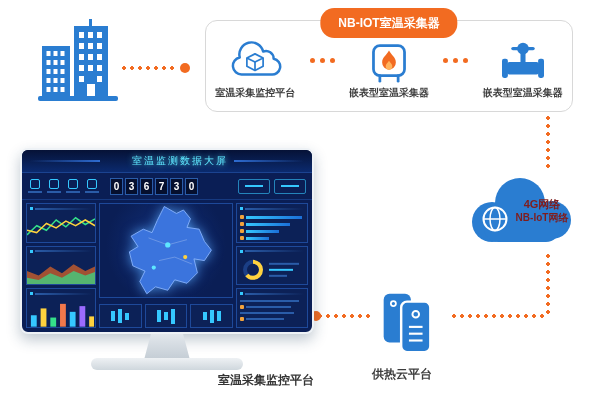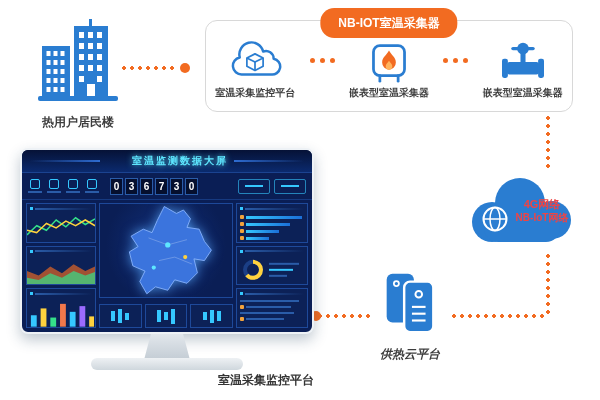--- a/index.html
+++ b/index.html
@@ -27,26 +27,26 @@
     background:#F26B21;color:#fff;font-size:12px;font-weight:bold;
     padding:8px 18px;border-radius:14px;white-space:nowrap;line-height:14px;}
   .collector{width:102px;display:flex;flex-direction:column;align-items:center;gap:3px;}
   .collector .clbl{font-size:10px;font-weight:bold;color:#3d3d3d;white-space:nowrap;}
   .edots{display:flex;gap:5px;margin-bottom:20px;}
   .edots i{width:5px;height:5px;border-radius:50%;background:#F26B21;display:block;}
 
   
   .netcloud{position:absolute;left:462px;top:170px;width:118px;height:82px;}
   .netcloud svg{position:absolute;left:0;top:0;}
-  .nettext{position:absolute;left:46px;top:27px;width:68px;text-align:center;color:#ef4444;font-weight:bold;}
+  .nettext{position:absolute;left:46px;top:27px;width:68px;text-align:center;color:#7f1d1d;font-weight:bold;}
   .nettext .l1{font-size:11px;line-height:14px;}
   .nettext .l2{font-size:10px;line-height:14px;}
 
   
-  .server{position:absolute;left:372px;top:268px;width:76px;text-align:center;font-style:italic;}
+  .server{position:absolute;left:372px;top:288px;width:76px;text-align:left;}
   .server .slbl{margin-top:4px;font-size:12px;font-weight:bold;color:#3d3d3d;white-space:nowrap;}
 
   
   .monitor{position:absolute;left:20px;top:148px;width:294px;height:244px;}
   .screen{position:absolute;left:0;top:0;width:290px;height:182px;background:#0a1e55;
     border:2px solid #eef2f6;border-radius:8px;box-shadow:0 6px 14px rgba(30,60,90,.28);
     display:flex;flex-direction:column;overflow:hidden;box-sizing:content-box;}
   .stand{position:absolute;left:50%;top:186px;transform:translateX(-50%);width:46px;height:26px;
     background:linear-gradient(180deg,#e2e7ec,#c3ccd4);
     -webkit-clip-path:polygon(15% 0,85% 0,100% 100%,0 100%);clip-path:polygon(15% 0,85% 0,100% 100%,0 100%);}
@@ -55,21 +55,21 @@
   .mlbl{position:absolute;left:0;top:224px;width:100%;text-align:right;
     font-size:12px;font-weight:bold;color:#333;}
 
   
   .dash-header{height:22px;flex:0 0 22px;position:relative;display:flex;align-items:center;justify-content:center;
     background:linear-gradient(180deg,#061236,#0b2a6e);border-bottom:1px solid #1b4390;}
   .dash-header:before,.dash-header:after{content:"";position:absolute;top:10px;height:2px;width:70px;
     background:linear-gradient(90deg,transparent,#2e6cd2);}
   .dash-header:before{left:8px;}
   .dash-header:after{right:8px;transform:scaleX(-1);}
-  .dash-title{color:#5ee7ff;font-size:10px;font-weight:bold;letter-spacing:2px;
+  .dash-title{color:#5ee7ff;font-size:10px;font-weight:normal;letter-spacing:2px;
     text-shadow:0 0 6px rgba(94,231,255,.9);white-space:nowrap;padding-left:26px;}
   .dash-stats{height:26px;flex:0 0 26px;display:flex;align-items:center;gap:5px;padding:0 6px;
     border-bottom:1px solid rgba(46,108,210,.35);}
   .mini-stat{display:flex;flex-direction:column;align-items:center;gap:2px;}
   .mini-ico{width:8px;height:8px;border:1px solid #35c8ff;border-radius:2px;}
   .mini-bar{width:14px;height:2px;background:#2a5ca8;}
   .counter{display:flex;gap:2px;margin-left:6px;}
   .digit{width:11px;height:15px;background:#050f2e;border:1px solid #2a5ca8;color:#ffffff;
     font-size:10px;font-weight:bold;display:flex;align-items:center;justify-content:center;}
   .chips{flex:1;display:flex;gap:4px;justify-content:flex-end;}
@@ -138,21 +138,20 @@
           <rect x="52" y="36" width="5" height="6"></rect>
           <rect x="61" y="36" width="5" height="6"></rect>
         <rect x="43" y="47" width="5" height="6"></rect>
           <rect x="52" y="47" width="5" height="6"></rect>
           <rect x="61" y="47" width="5" height="6"></rect>
         <rect x="43" y="58" width="5" height="6"></rect>
           <rect x="61" y="58" width="5" height="6"></rect>
         <rect x="51" y="66" width="8" height="12"></rect>
       </g>
     </svg>
-    <div class="lbl">热用户居民楼</div>
   </div>
 
   <div class="dots-h" style="left:122px;top:66px;width:56px;"></div>
   <div class="jdot" style="left:180px;top:63px;"></div>
 
   <div class="collectors">
     <div class="badge">NB-IOT室温采集器</div>
 
     <div class="collector">
       <svg width="56" height="42" viewBox="0 0 56 44">

